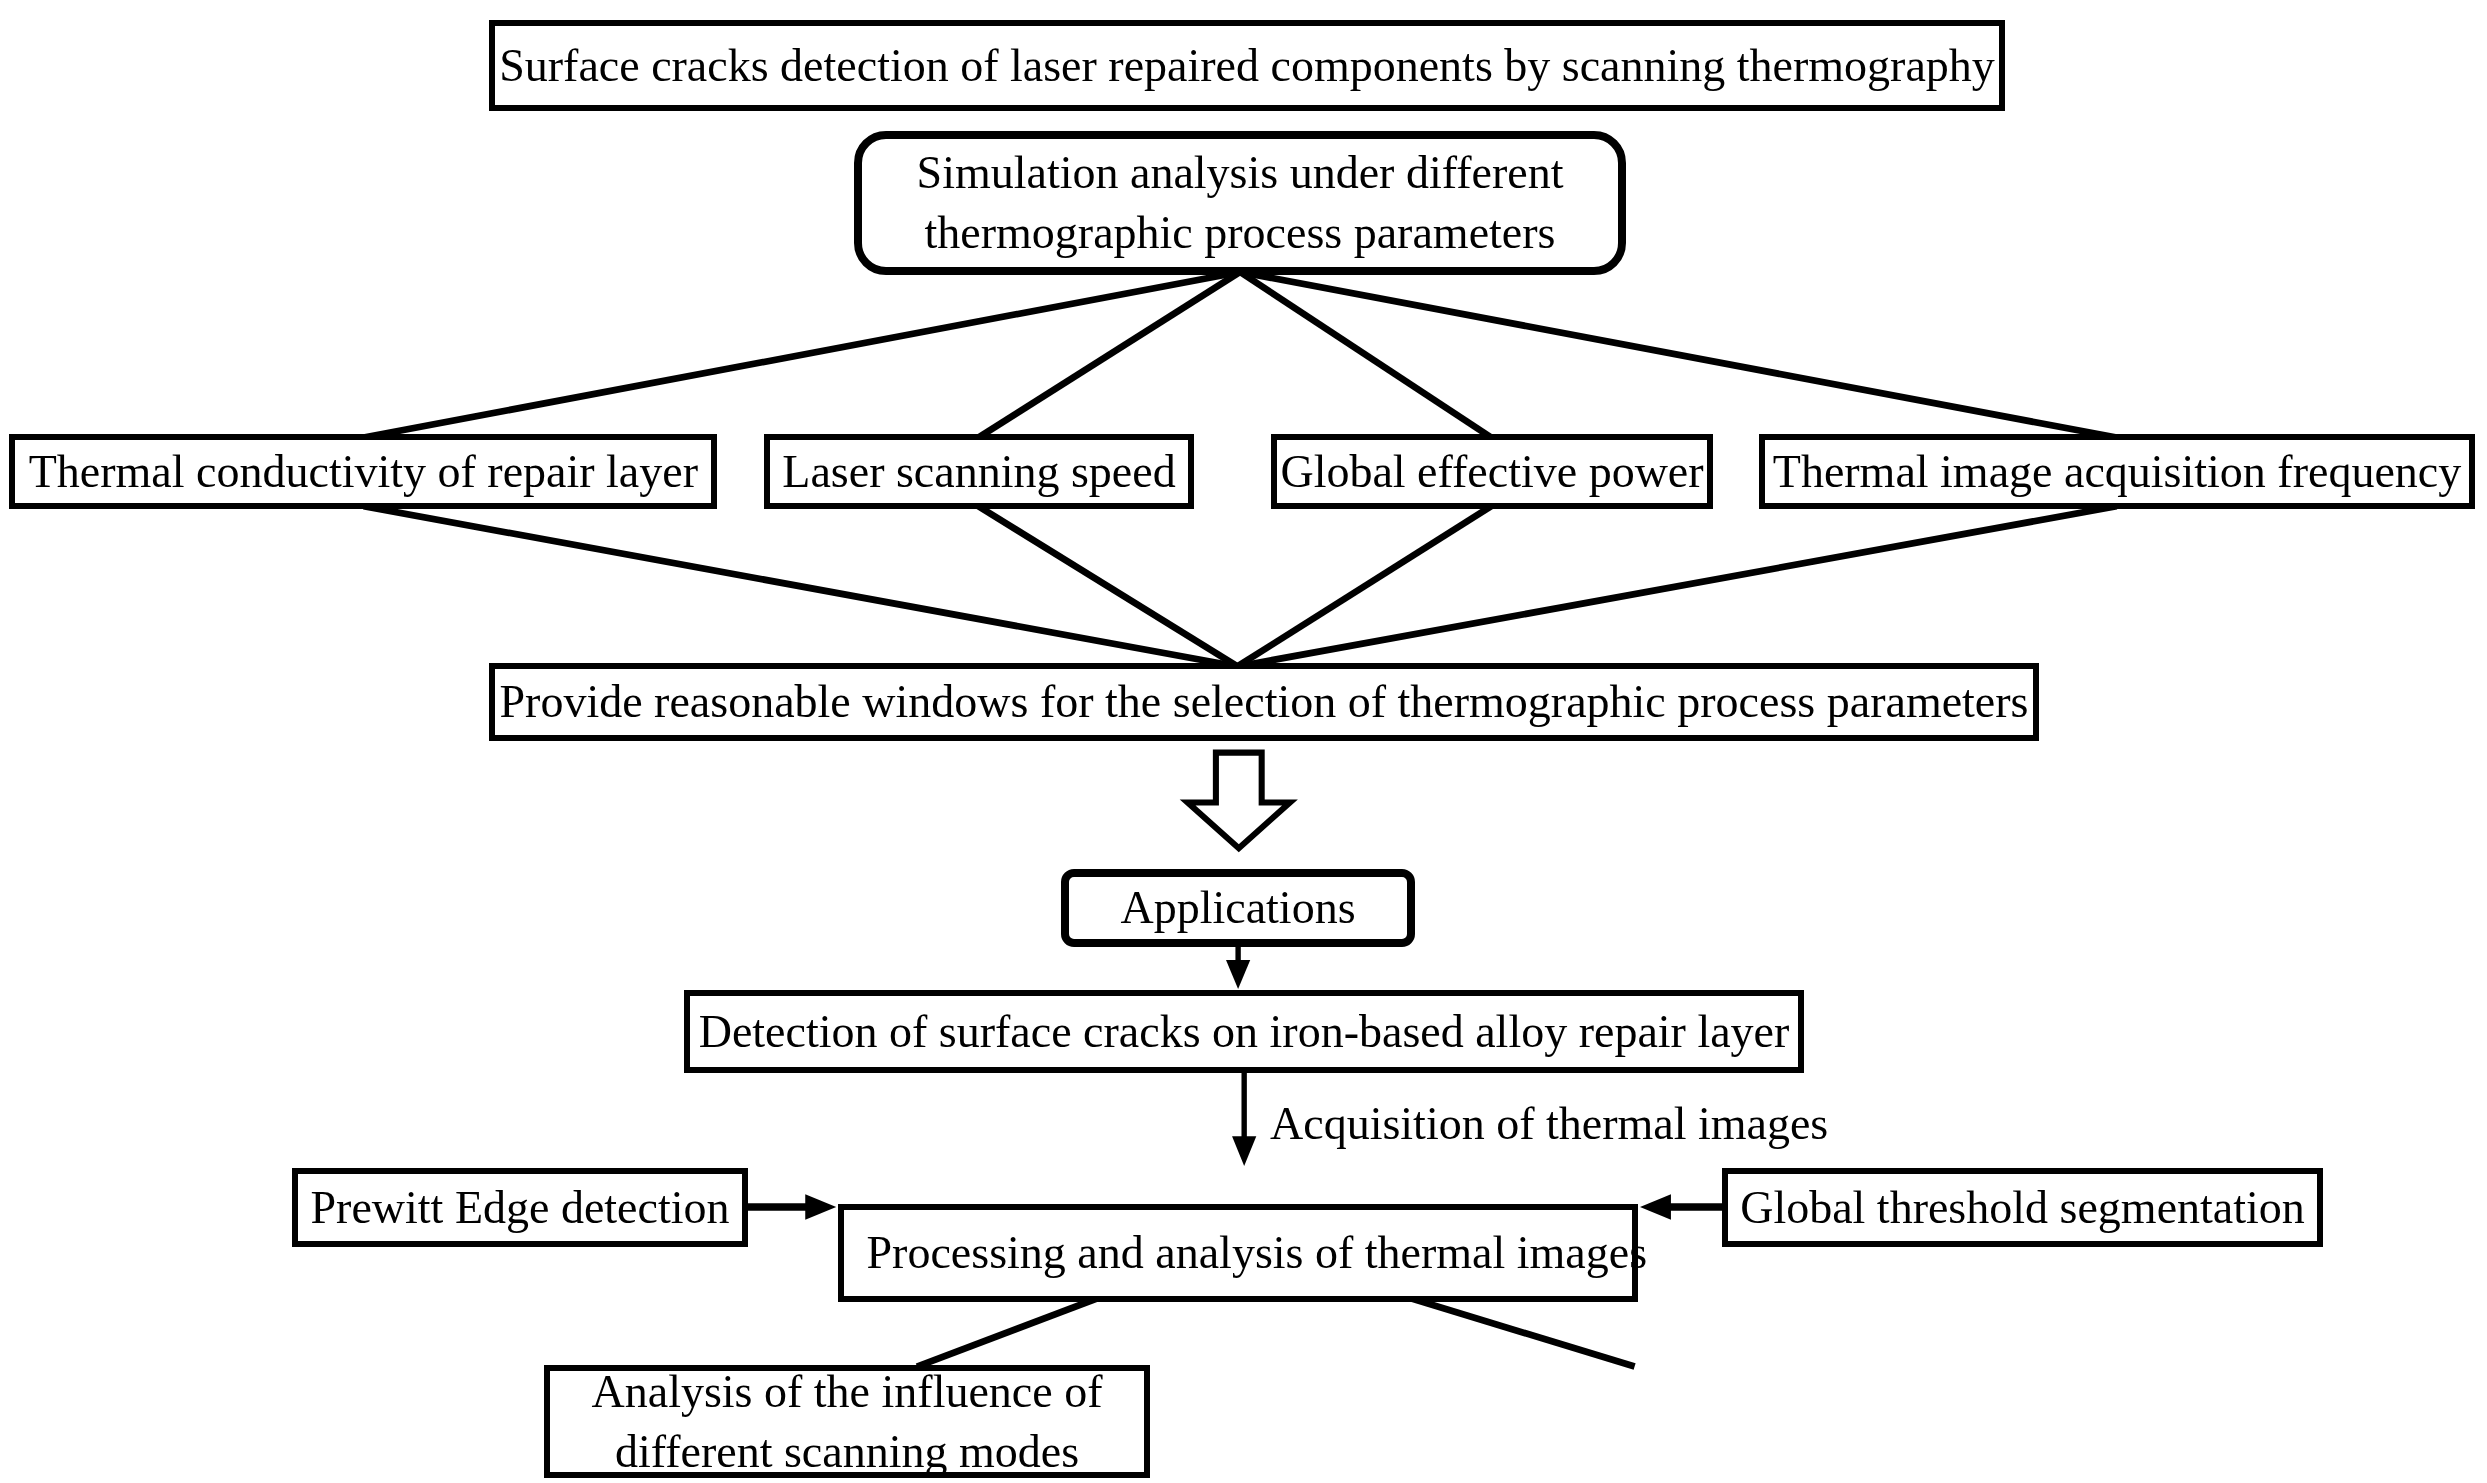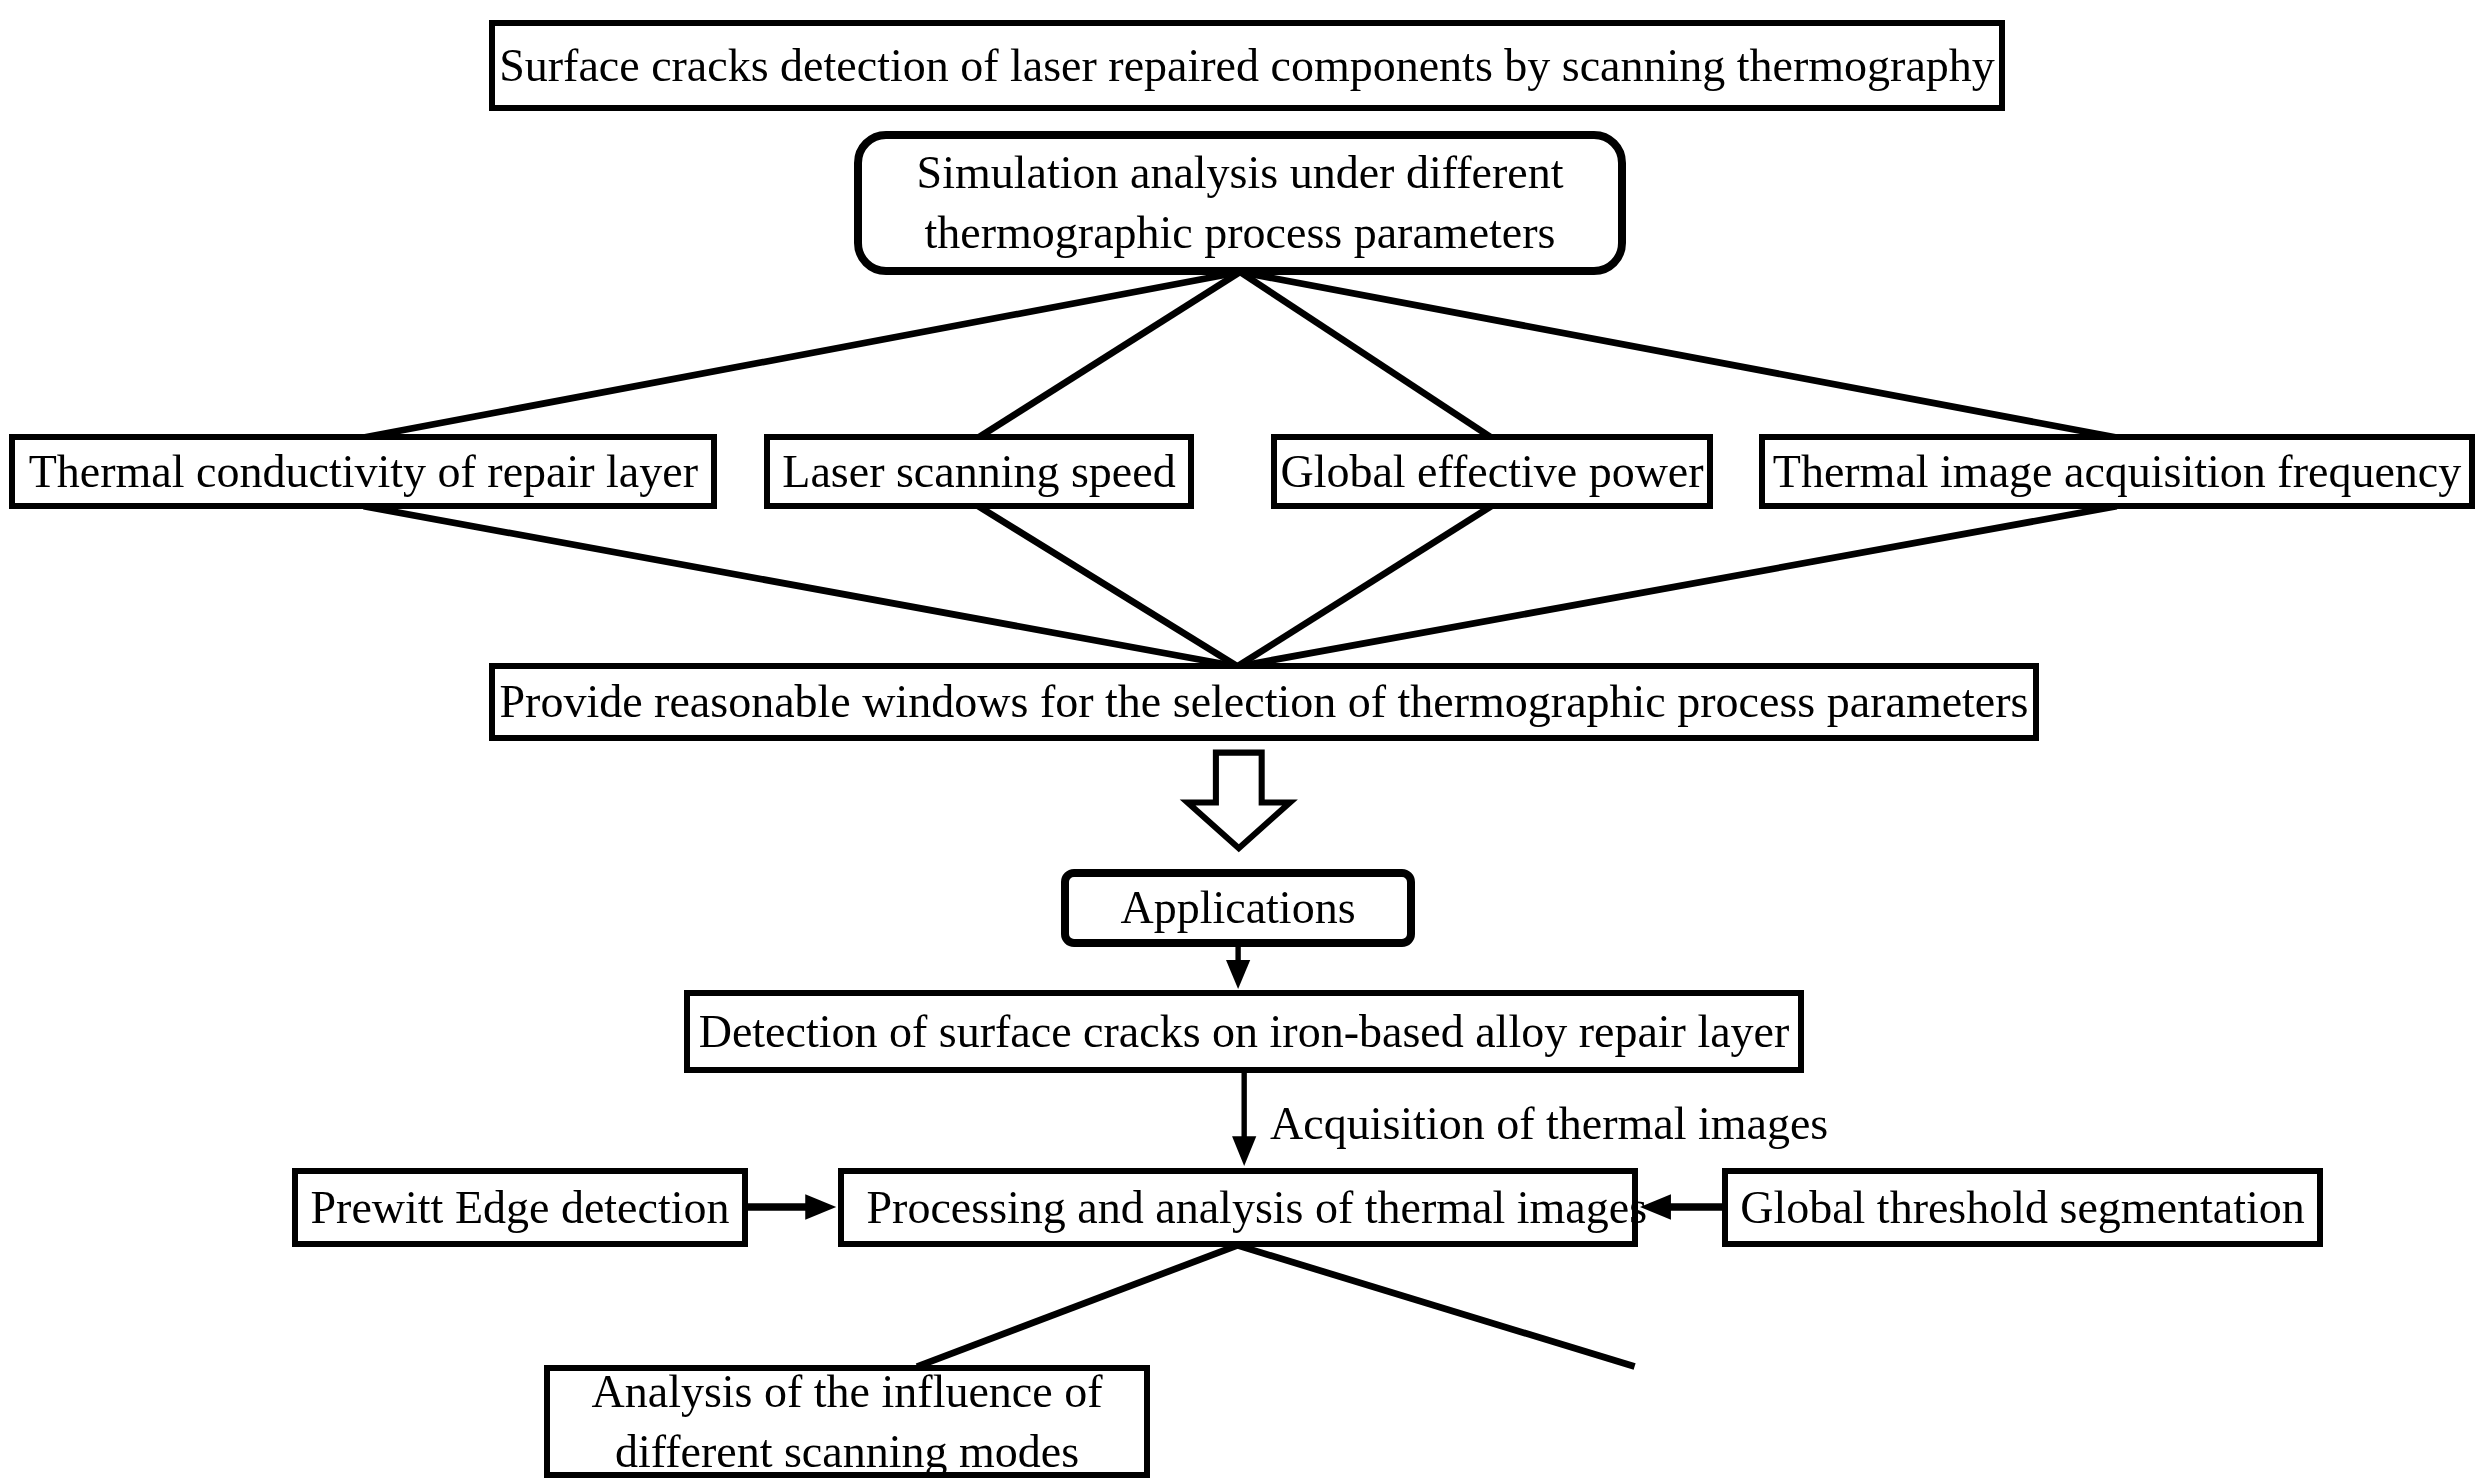--- a/index.html
+++ b/index.html
@@ -108,21 +108,21 @@
   <div class="box" style="left:450px; top:663px; width:1550px; height:78px;margin-left:39px;">Provide reasonable windows for the selection of thermographic process parameters</div>
 
   <div class="box rounded" style="left:1061px; top:869px; width:354px; height:78px; border-radius:13px;">Applications</div>
 
   <div class="box" style="left:684px; top:990px; width:1120px; height:83px;">Detection of surface cracks on iron-based alloy repair layer</div>
 
   <div class="edge-label" style="left:1270px; top:1097px;">Acquisition of thermal images</div>
 
   <div class="box" style="left:292px; top:1168px; width:456px; height:79px;">Prewitt Edge detection</div>
 
-  <div class="box" style="left:838px; top:1168px; width:800px; height:79px;padding-left:47px;">Processing and analysis of thermal images</div>
+  <div class="box" style="left:838px; top:1204px; width:800px; height:98px;padding-left:47px;">Processing and analysis of thermal images</div>
 
   <div class="box" style="left:1722px; top:1168px; width:601px; height:79px;">Global threshold segmentation</div>
 
   <div class="box wrap2" style="left:544px; top:1365px; width:606px; height:113px; padding:0 20px;">Analysis of the influence of different scanning modes</div>
 
 
 </div>
 
 
 </body></html>

